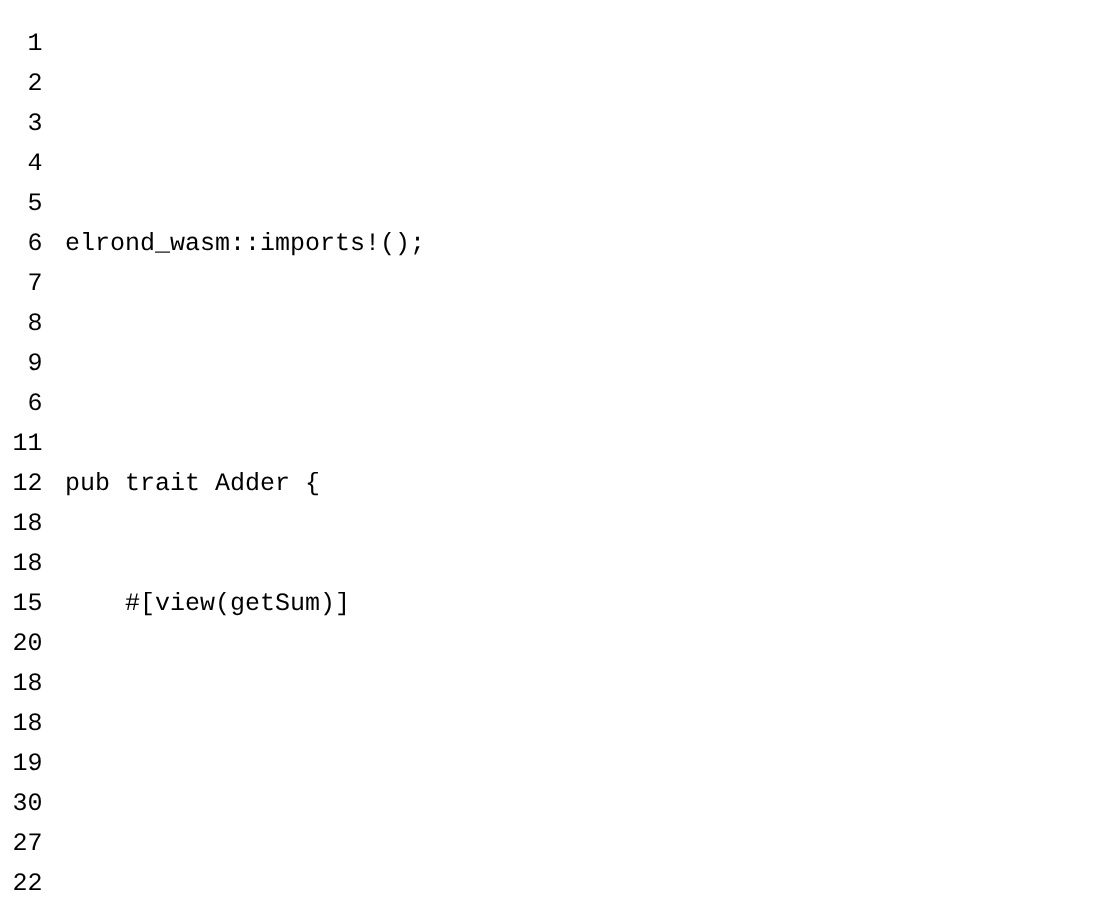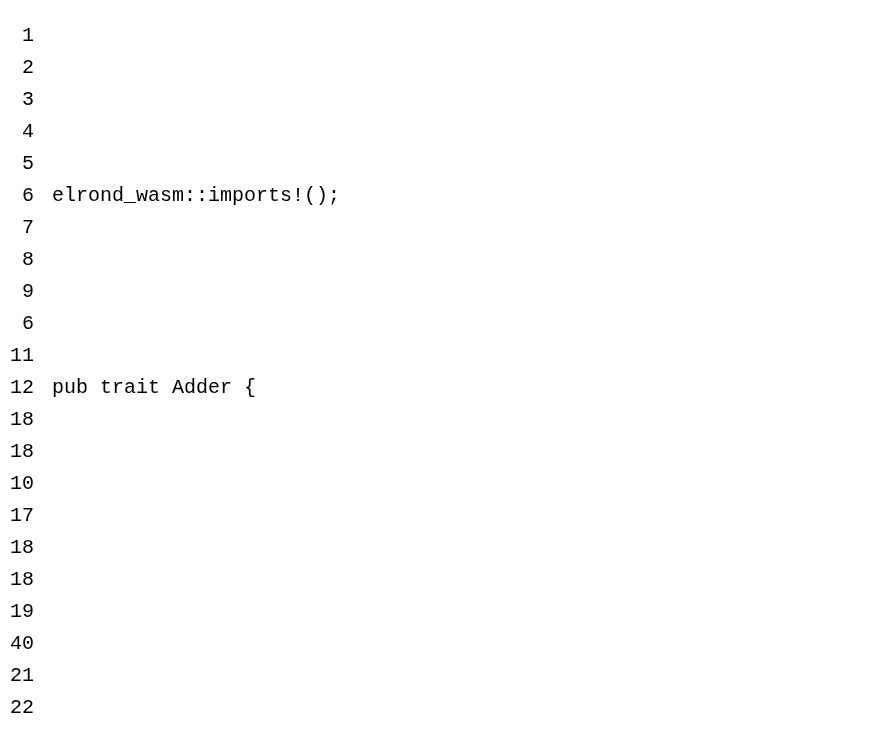--- a/index.html
+++ b/index.html
@@ -49,34 +49,35 @@
     <div>5</div>
     <div>6</div>
     <div>7</div>
     <div>8</div>
     <div>9</div>
     <div>6</div>
     <div>11</div>
     <div>12</div>
     <div>18</div>
     <div>18</div>
-    <div>10</div>
-    <div>17</div>
+    <div>15</div>
+    <div>20</div>
     <div>18</div>
     <div>18</div>
     <div>19</div>
-    <div>40</div>
-    <div>21</div>
+    <div>30</div>
+    <div>27</div>
     <div>22</div>
   </div>
   <div class="code-content">
     <div class="code-line"></div>
     <div class="code-line">elrond_wasm::imports!();</div>
     <div class="code-line"></div>
     <div class="code-line">pub trait Adder {</div>
+    <div class="code-line">    #[view(getSum)]</div>
     
     
     
     
     
     
     
     
     
     

